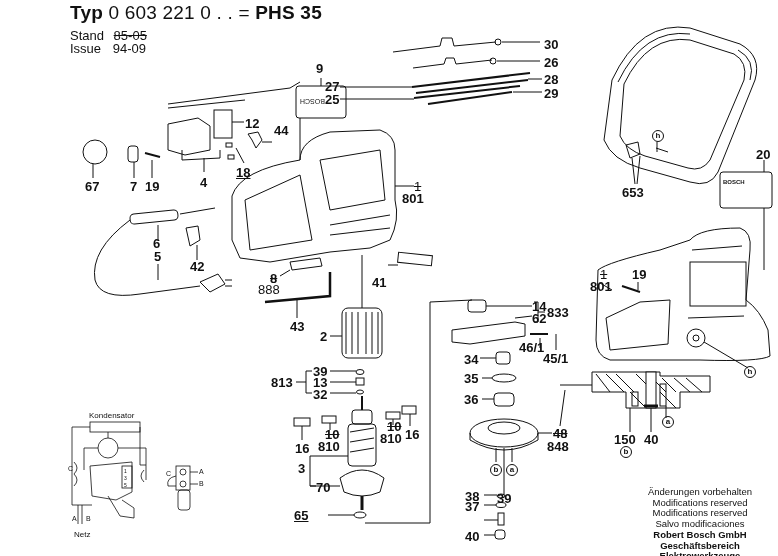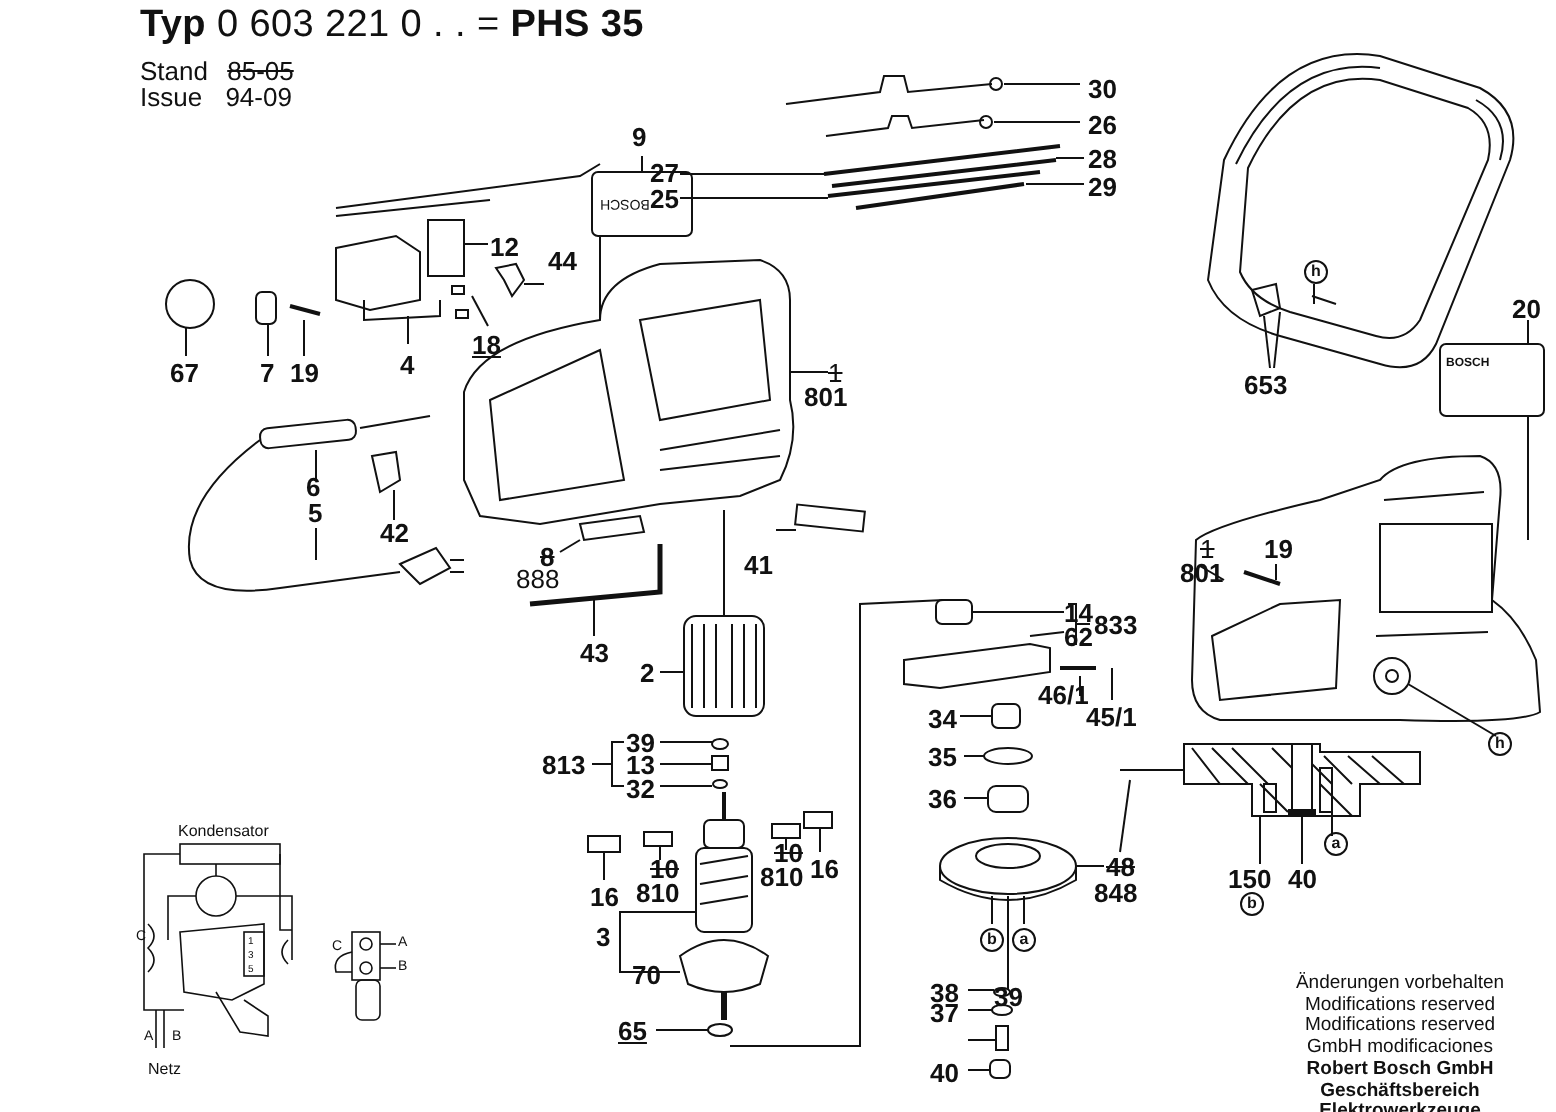--- a/index.html
+++ b/index.html
@@ -259,21 +259,21 @@
 <div class="lbl" style="left:313px;top:388px;">32</div>
 <div class="lbl" style="left:271px;top:376px;">813</div>
 <div class="lbl" style="left:295px;top:442px;">16</div>
 <div class="lbl x" style="left:325px;top:428px;">10</div>
 <div class="lbl" style="left:318px;top:440px;">810</div>
 <div class="lbl x" style="left:387px;top:420px;">10</div>
 <div class="lbl" style="left:380px;top:432px;">810</div>
 <div class="lbl" style="left:405px;top:428px;">16</div>
 <div class="lbl" style="left:298px;top:462px;">3</div>
 <div class="lbl" style="left:316px;top:481px;">70</div>
-<div class="lbl" style="left:309px;top:509px;text-decoration:underline;">65</div>
+<div class="lbl" style="left:294px;top:509px;text-decoration:underline;">65</div>
 
 <div class="lbl" style="left:532px;top:300px;">14</div>
 <div class="lbl" style="left:532px;top:312px;">62</div>
 <div class="lbl" style="left:547px;top:306px;">833</div>
 <div class="lbl" style="left:519px;top:341px;">46/1</div>
 <div class="lbl" style="left:543px;top:352px;">45/1</div>
 <div class="lbl" style="left:464px;top:353px;">34</div>
 <div class="lbl" style="left:464px;top:372px;">35</div>
 <div class="lbl" style="left:464px;top:393px;">36</div>
 <div class="lbl x" style="left:553px;top:427px;">48</div>
@@ -307,17 +307,17 @@
 <div class="abs legend" style="left:124px;top:475px;font-size:5px;">3</div>
 <div class="abs legend" style="left:124px;top:482px;font-size:5px;">5</div>
 <div class="abs legend" style="left:166px;top:470px;">C</div>
 <div class="abs legend" style="left:199px;top:468px;">A</div>
 <div class="abs legend" style="left:199px;top:480px;">B</div>
 
 <div class="abs notes" style="left:622px;top:487px;">
   <div>Änderungen vorbehalten</div>
   <div>Modifications reserved</div>
   <div>Modifications reserved</div>
-  <div>GmbH modificaciones</div>
+  <div>Salvo modificaciones</div>
   <div style="font-weight:bold;margin-top:1px;">Robert Bosch GmbH</div>
   <div style="font-weight:bold;">Geschäftsbereich Elektrowerkzeuge</div>
 
 </div>
 
 </body></html>

